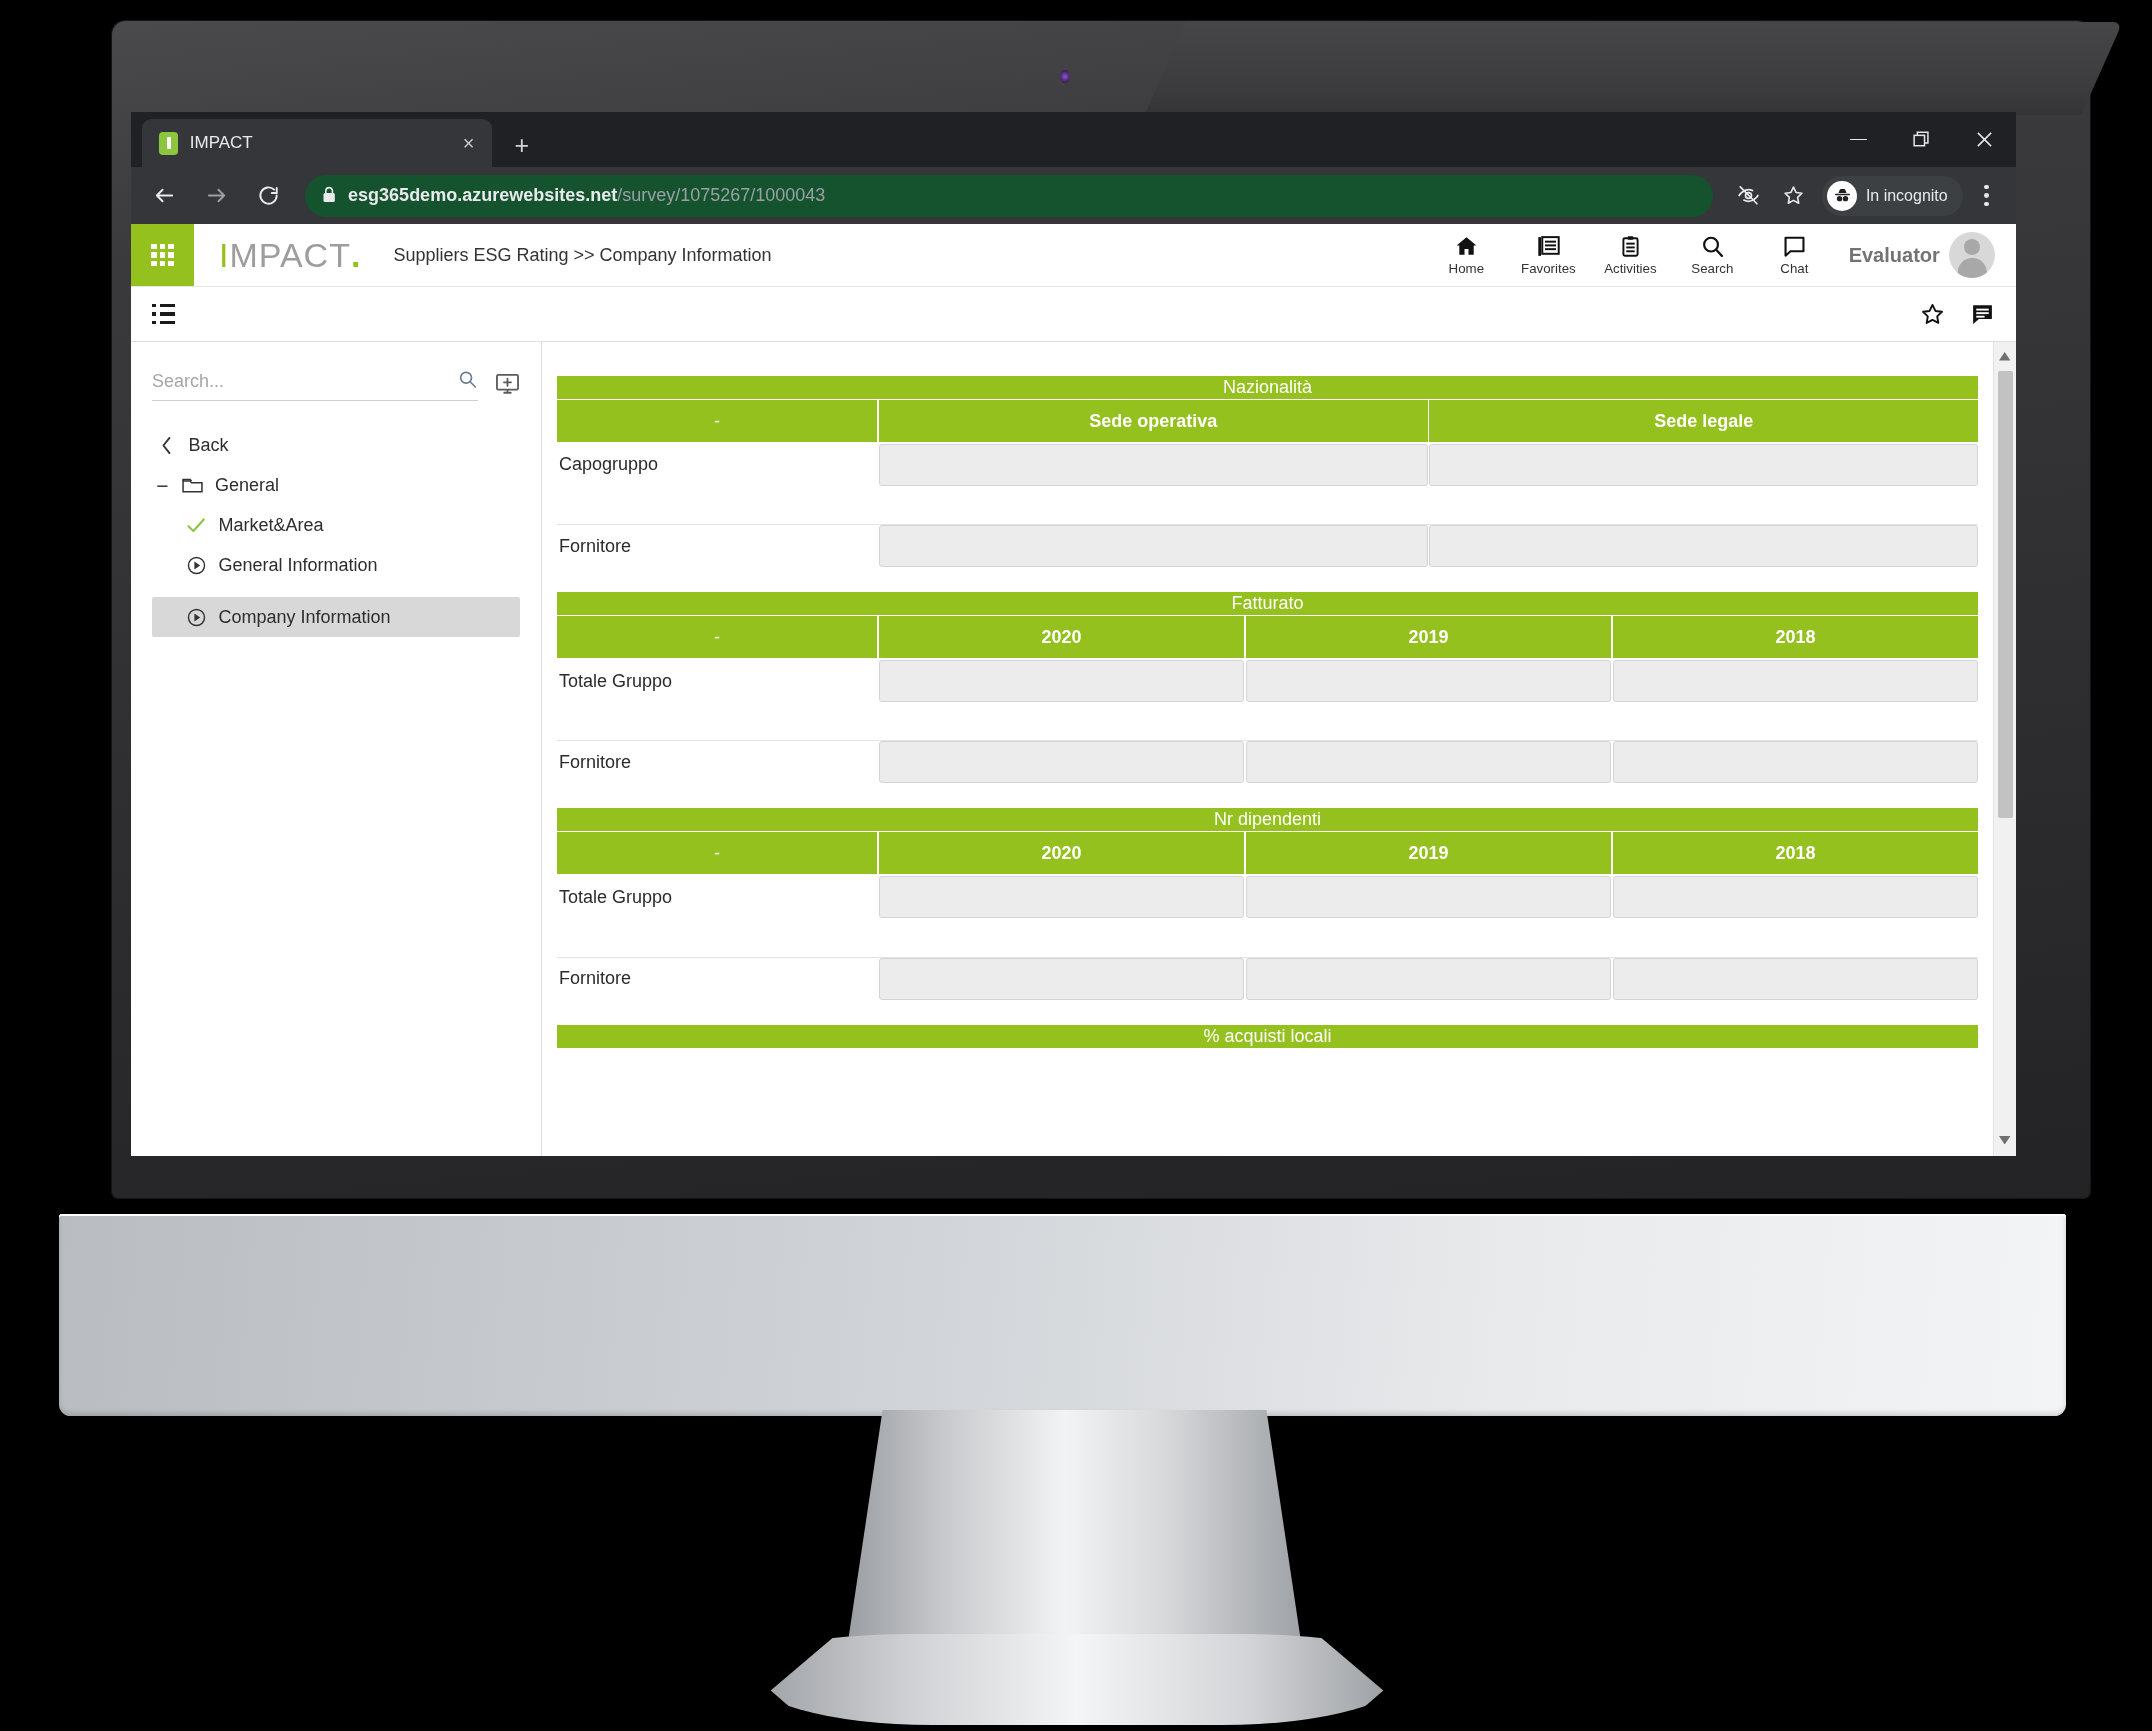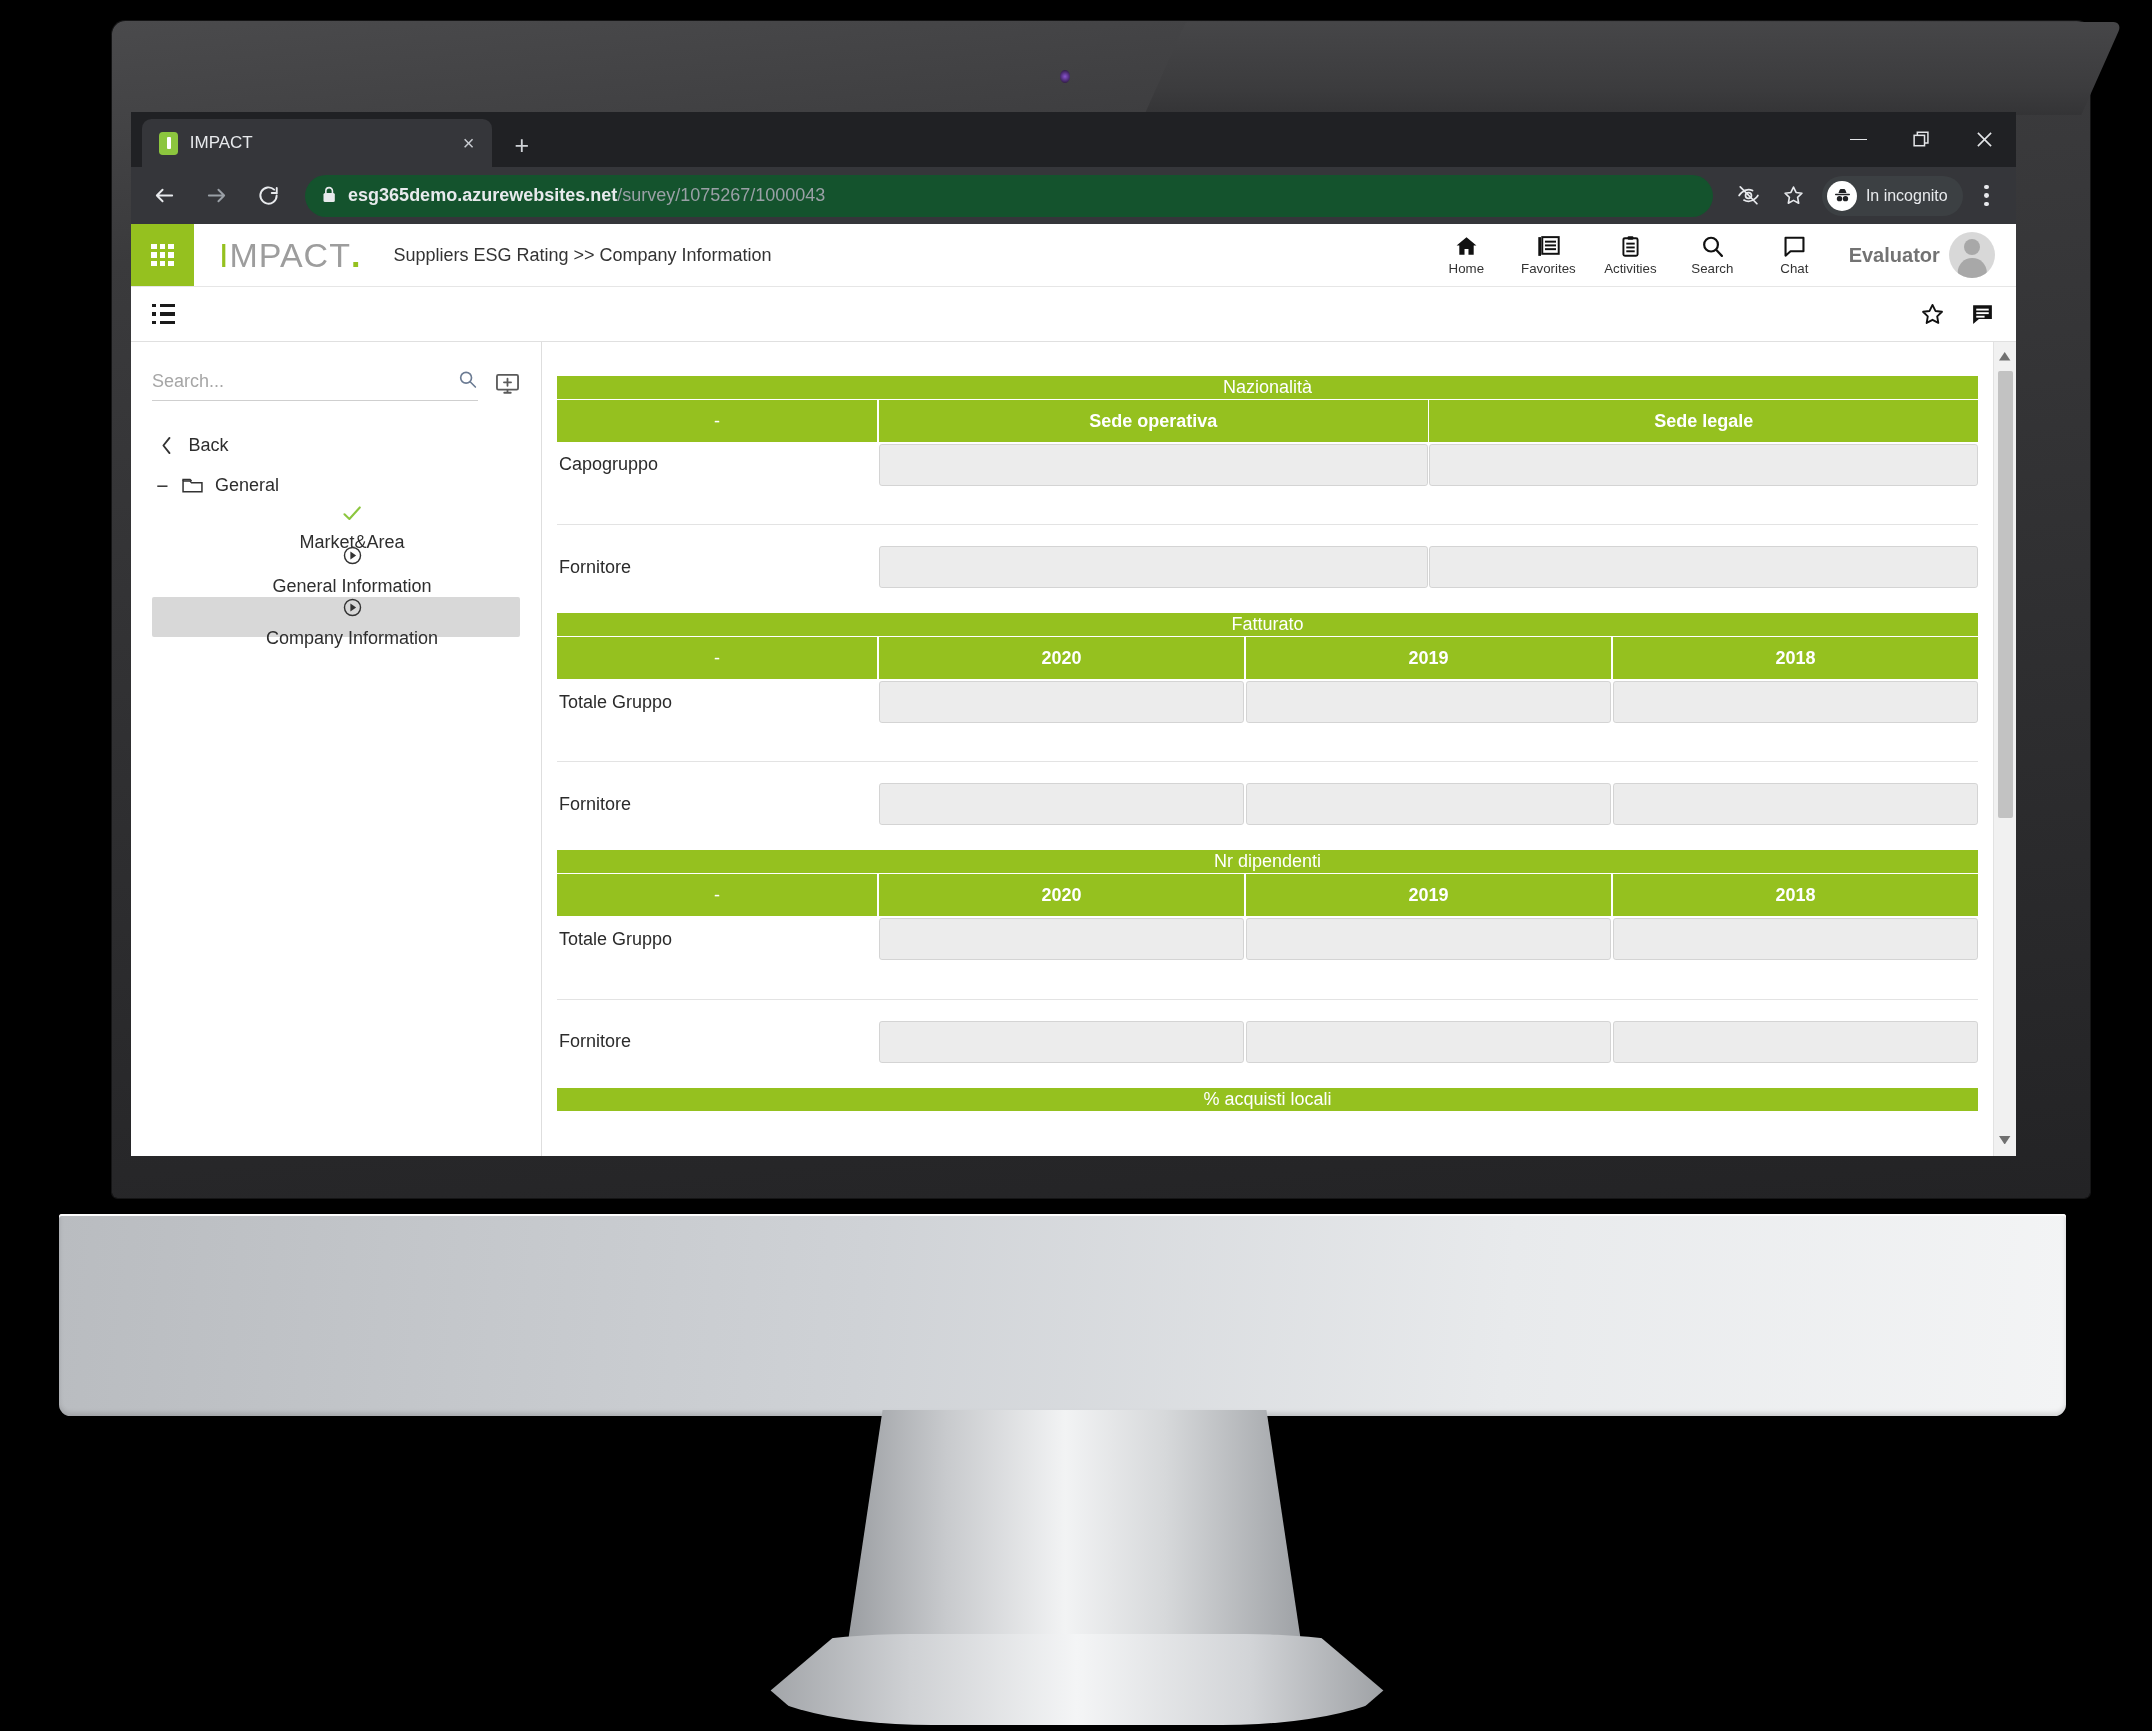--- a/index.html
+++ b/index.html
@@ -234,21 +234,21 @@
   }
   .search-field input::placeholder { color: #a6a6a6; }
   .add-screen-btn { cursor: pointer; display: flex; flex: 0 0 auto; }
 
   .tree { padding-top: 3.8px; }
   .tree-row {
     display: flex; align-items: center; gap: 9.5px;
     height: 40px; font-size: 18px; color: #2e2e2e; cursor: pointer;
     padding-left: 1.9px; border-radius: 1.9px;
   }
-  .tree-row.lvl2 { padding-left: 32px; flex-direction: column; }
+  .tree-row.lvl2 { padding-left: 32px; }
   .tree-row.selected { background: #d8d8d8; margin-top: 12px; }
   .tree-ico { width: 25px; display: flex; align-items: center; justify-content: center; flex:0 0 auto; }
 
   
   .content {
     flex: 1; position: relative; overflow: hidden; background: #fff;
     padding: 34px 0 0 0;
   }
   .content-inner { padding: 0 38px 0 15px; }
   .scroll-col {
@@ -279,21 +279,21 @@
   .row-label {
     font-size: 18px; color: #2b2b2b; padding-left: 1.9px;
     display: flex; align-items: center;
   }
   .cellbox {
     height: 42px; background: #ececec; border: 1px solid #d4d4d4; border-radius: 2.9px;
   }
   .spacer-row { height: 25px; }
   .c-label { flex: 0 0 320px; }
   .c-2 { flex: 1 1 0; }
-  .rowsep { border-top: 1px solid #e3e3e3; margin-top: 13.3px; padding-top: 21px; }
+  .rowsep { border-top: 1px solid #e3e3e3; margin-top: 13.3px; padding-top: 0; }
   .clip-bottom { max-height: 46px; overflow: hidden; }
 </style>
 </head>
 <body>
 
 <div id="monitor-scene">
 
   <div class="monitor-bezel"></div>
   <div class="bezel-top-slab"></div>
   <div class="webcam-dot"></div>

